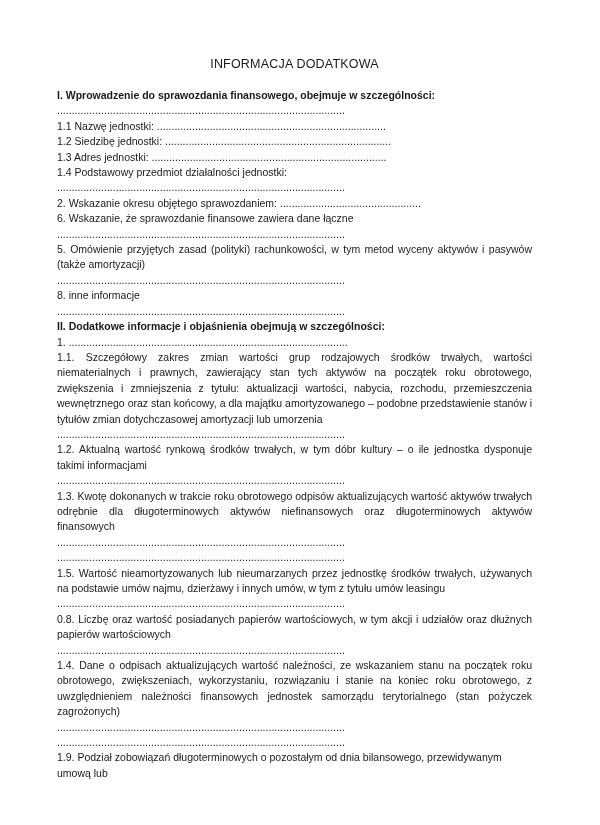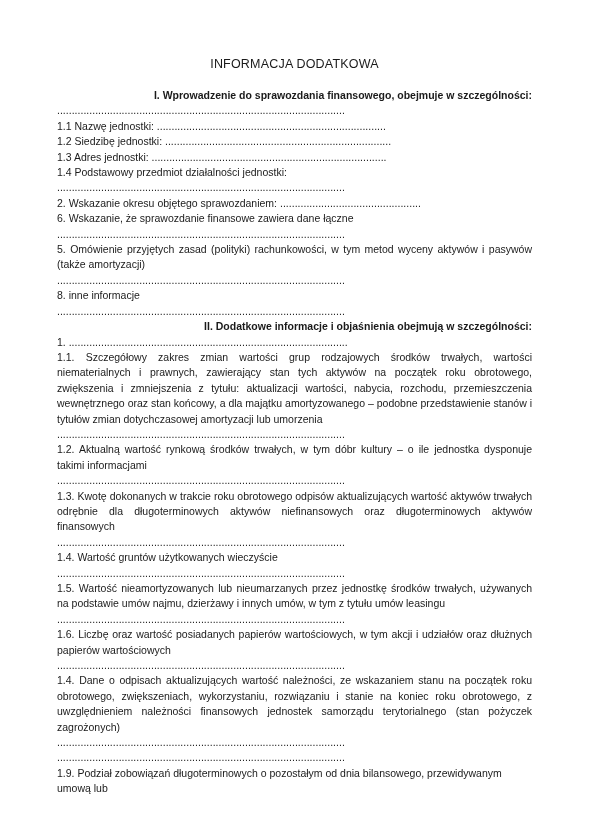--- a/index.html
+++ b/index.html
@@ -23,21 +23,20 @@
     line-height: 14px;
     font-weight: 400;
     text-align: center;
     letter-spacing: 0.2px;
   }
   .sec-heading {
     margin: 0;
     font-size: 10.5px;
     line-height: 15.4px;
     font-weight: 700;
-    text-align: right;
   }
   .sec2 .sec-heading { }
   .sec-body p {
     margin: 0;
     font-size: 10.5px;
     line-height: 15.4px;
   }
   .sec-body p.para { text-align: justify; }
   .dots {
     white-space: nowrap;
@@ -73,25 +72,24 @@
   <section class="sec2">
     <h2 class="sec-heading">II. Dodatkowe informacje i objaśnienia obejmują w szczególności:</h2>
     <div class="sec-body" id="sec1">
         <p class="line"><span>1. </span><span class="dots">...............................................................................................</span></p>
         <p class="line para">1.1. Szczegółowy zakres zmian wartości grup rodzajowych środków trwałych, wartości niematerialnych i prawnych, zawierający stan tych aktywów na początek roku obrotowego, zwiększenia i zmniejszenia z tytułu: aktualizacji wartości, nabycia, rozchodu, przemieszczenia wewnętrznego oraz stan końcowy, a dla majątku amortyzowanego – podobne przedstawienie stanów i tytułów zmian dotychczasowej amortyzacji lub umorzenia</p>
         <p class="line dots">..................................................................................................</p>
         <p class="line para">1.2. Aktualną wartość rynkową środków trwałych, w tym dóbr kultury – o ile jednostka dysponuje takimi informacjami</p>
         <p class="line dots">..................................................................................................</p>
         <p class="line para">1.3. Kwotę dokonanych w trakcie roku obrotowego odpisów aktualizujących wartość aktywów trwałych odrębnie dla długoterminowych aktywów niefinansowych oraz długoterminowych aktywów finansowych</p>
         <p class="line dots">..................................................................................................</p>
-        <p class="line">1.4. Wartość gruntów użytkowanych wieczyście</p>
         <p class="line dots">..................................................................................................</p>
         <p class="line para">1.5. Wartość nieamortyzowanych lub nieumarzanych przez jednostkę środków trwałych, używanych na podstawie umów najmu, dzierżawy i innych umów, w tym z tytułu umów leasingu</p>
         <p class="line dots">..................................................................................................</p>
-        <p class="line para">1.6. Liczbę oraz wartość posiadanych papierów wartościowych, w tym akcji i udziałów oraz dłużnych papierów wartościowych</p>
+        <p class="line para">0.8. Liczbę oraz wartość posiadanych papierów wartościowych, w tym akcji i udziałów oraz dłużnych papierów wartościowych</p>
         <p class="line dots">..................................................................................................</p>
         <p class="line para">1.4. Dane o odpisach aktualizujących wartość należności, ze wskazaniem stanu na początek roku obrotowego, zwiększeniach, wykorzystaniu, rozwiązaniu i stanie na koniec roku obrotowego, z uwzględnieniem należności finansowych jednostek samorządu terytorialnego (stan pożyczek zagrożonych)</p>
         <p class="line dots">..................................................................................................</p>
         <p class="line dots">..................................................................................................</p>
         <p class="line">1.9. Podział zobowiązań długoterminowych o pozostałym od dnia bilansowego, przewidywanym umową lub</p>
       </div>
   </section>
 </div>
 
 </body></html>

